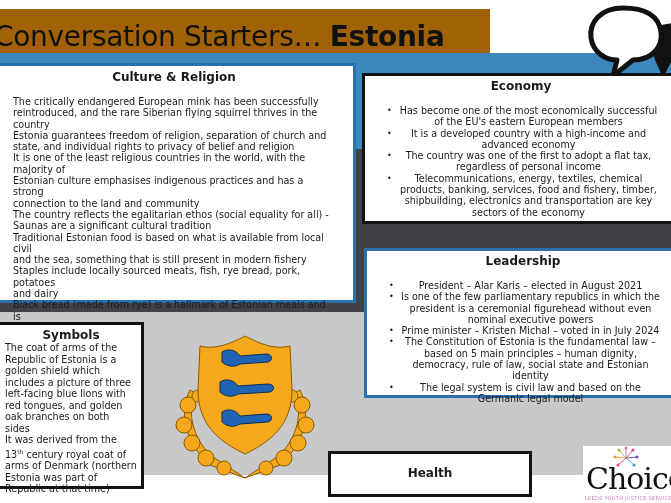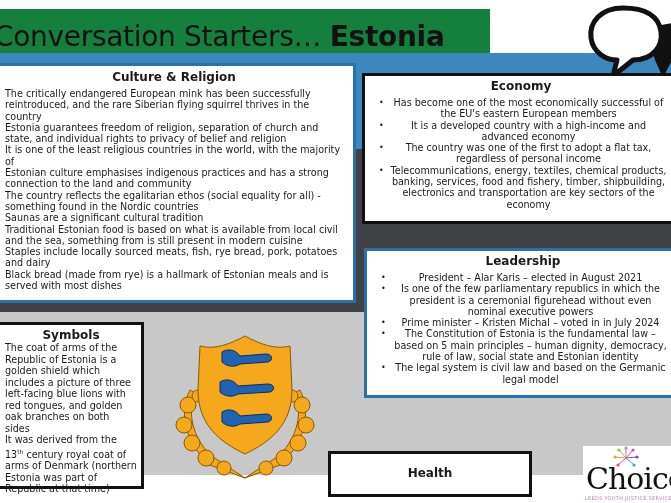--- a/index.html
+++ b/index.html
@@ -9,37 +9,37 @@
     font-family:"DejaVu Sans", "Liberation Sans", sans-serif;
     color:#1a1a1a;
   }
   .band { position:absolute; left:0; width:671px; }
   .band-blue { top:53px; height:96px; background:#3c87bd; }
   .band-dark { top:149px; height:163px; background:#3f4145; }
   .band-light { top:312px; height:163px; background:#c8c8c8; }
 
   .title-bar {
     position:absolute; left:0; top:9px; width:490px; height:44px;
-    background:#15803d;
+    background:#a16207;
   }
   .title {
     position:absolute; left:-6px; top:12px;
     font-size:28px; line-height:32px; white-space:nowrap; color:#111;
     font-family:"DejaVu Sans", sans-serif; letter-spacing:-0.3px;
   }
   .title b { font-weight:bold; }
 
   .box {
     position:absolute; background:#fff; box-sizing:border-box;
     font-size:9.6px; line-height:11.3px;
   }
   .box h2 {
     margin:0; text-align:center; font-size:12px; line-height:14px; font-weight:bold;
   }
-  .box ul { margin:4px; padding:0; list-style:none; }
+  .box ul { margin:12px; padding:0; list-style:none; }
   .box li { position:relative; }
   .bullets li { padding-left:15px;text-align:center; }
   .bullets li::before {
     content:"•"; position:absolute; left:4px; top:0; font-size:8px;
   }
 
   .culture { left:-8px; top:63px; width:364px; height:240px; border:3px solid #2a6fae; padding:4px 6px 0 6px; }
   .economy { left:362px; top:73px; width:320px; height:151px; border:3px solid #111; padding:3px 8px 0 6px; }
   .leadership { left:364px; top:248px; width:320px; height:150px; border:3px solid #2a6fae; padding:3px 8px 0 6px; }
   .symbols { left:-4px; top:322px; width:148px; height:167px; border:3px solid #111; padding:3px 4px 0 6px; font-size:9.6px; line-height:11.5px; }
@@ -79,24 +79,23 @@
   <h2>Culture &amp; Religion</h2>
   <ul>
     <li>The critically endangered European mink has been successfully</li>
     <li>reintroduced, and the rare Siberian flying squirrel thrives in the country</li>
     <li>Estonia guarantees freedom of religion, separation of church and</li>
     <li>state, and individual rights to privacy of belief and religion</li>
     <li>It is one of the least religious countries in the world, with the majority of</li>
     <li>Estonian culture emphasises indigenous practices and has a strong</li>
     <li>connection to the land and community</li>
     <li>The country reflects the egalitarian ethos (social equality for all) -</li>
-    <li>something found in the Nordic countries</li>
     <li>Saunas are a significant cultural tradition</li>
     <li>Traditional Estonian food is based on what is available from local civil</li>
-    <li>and the sea, something from is still present in modern cuisine</li>
+    <li>and the sea, something that is still present in modern fishery</li>
     <li>Staples include locally sourced meats, fish, rye bread, pork, potatoes</li>
     <li>and dairy</li>
     <li>Black bread (made from rye) is a hallmark of Estonian meals and is</li>
     <li>served with most dishes</li>
   </ul>
 </div>
 
 <div class="box economy bullets">
   <h2>Economy</h2>
   <ul>

